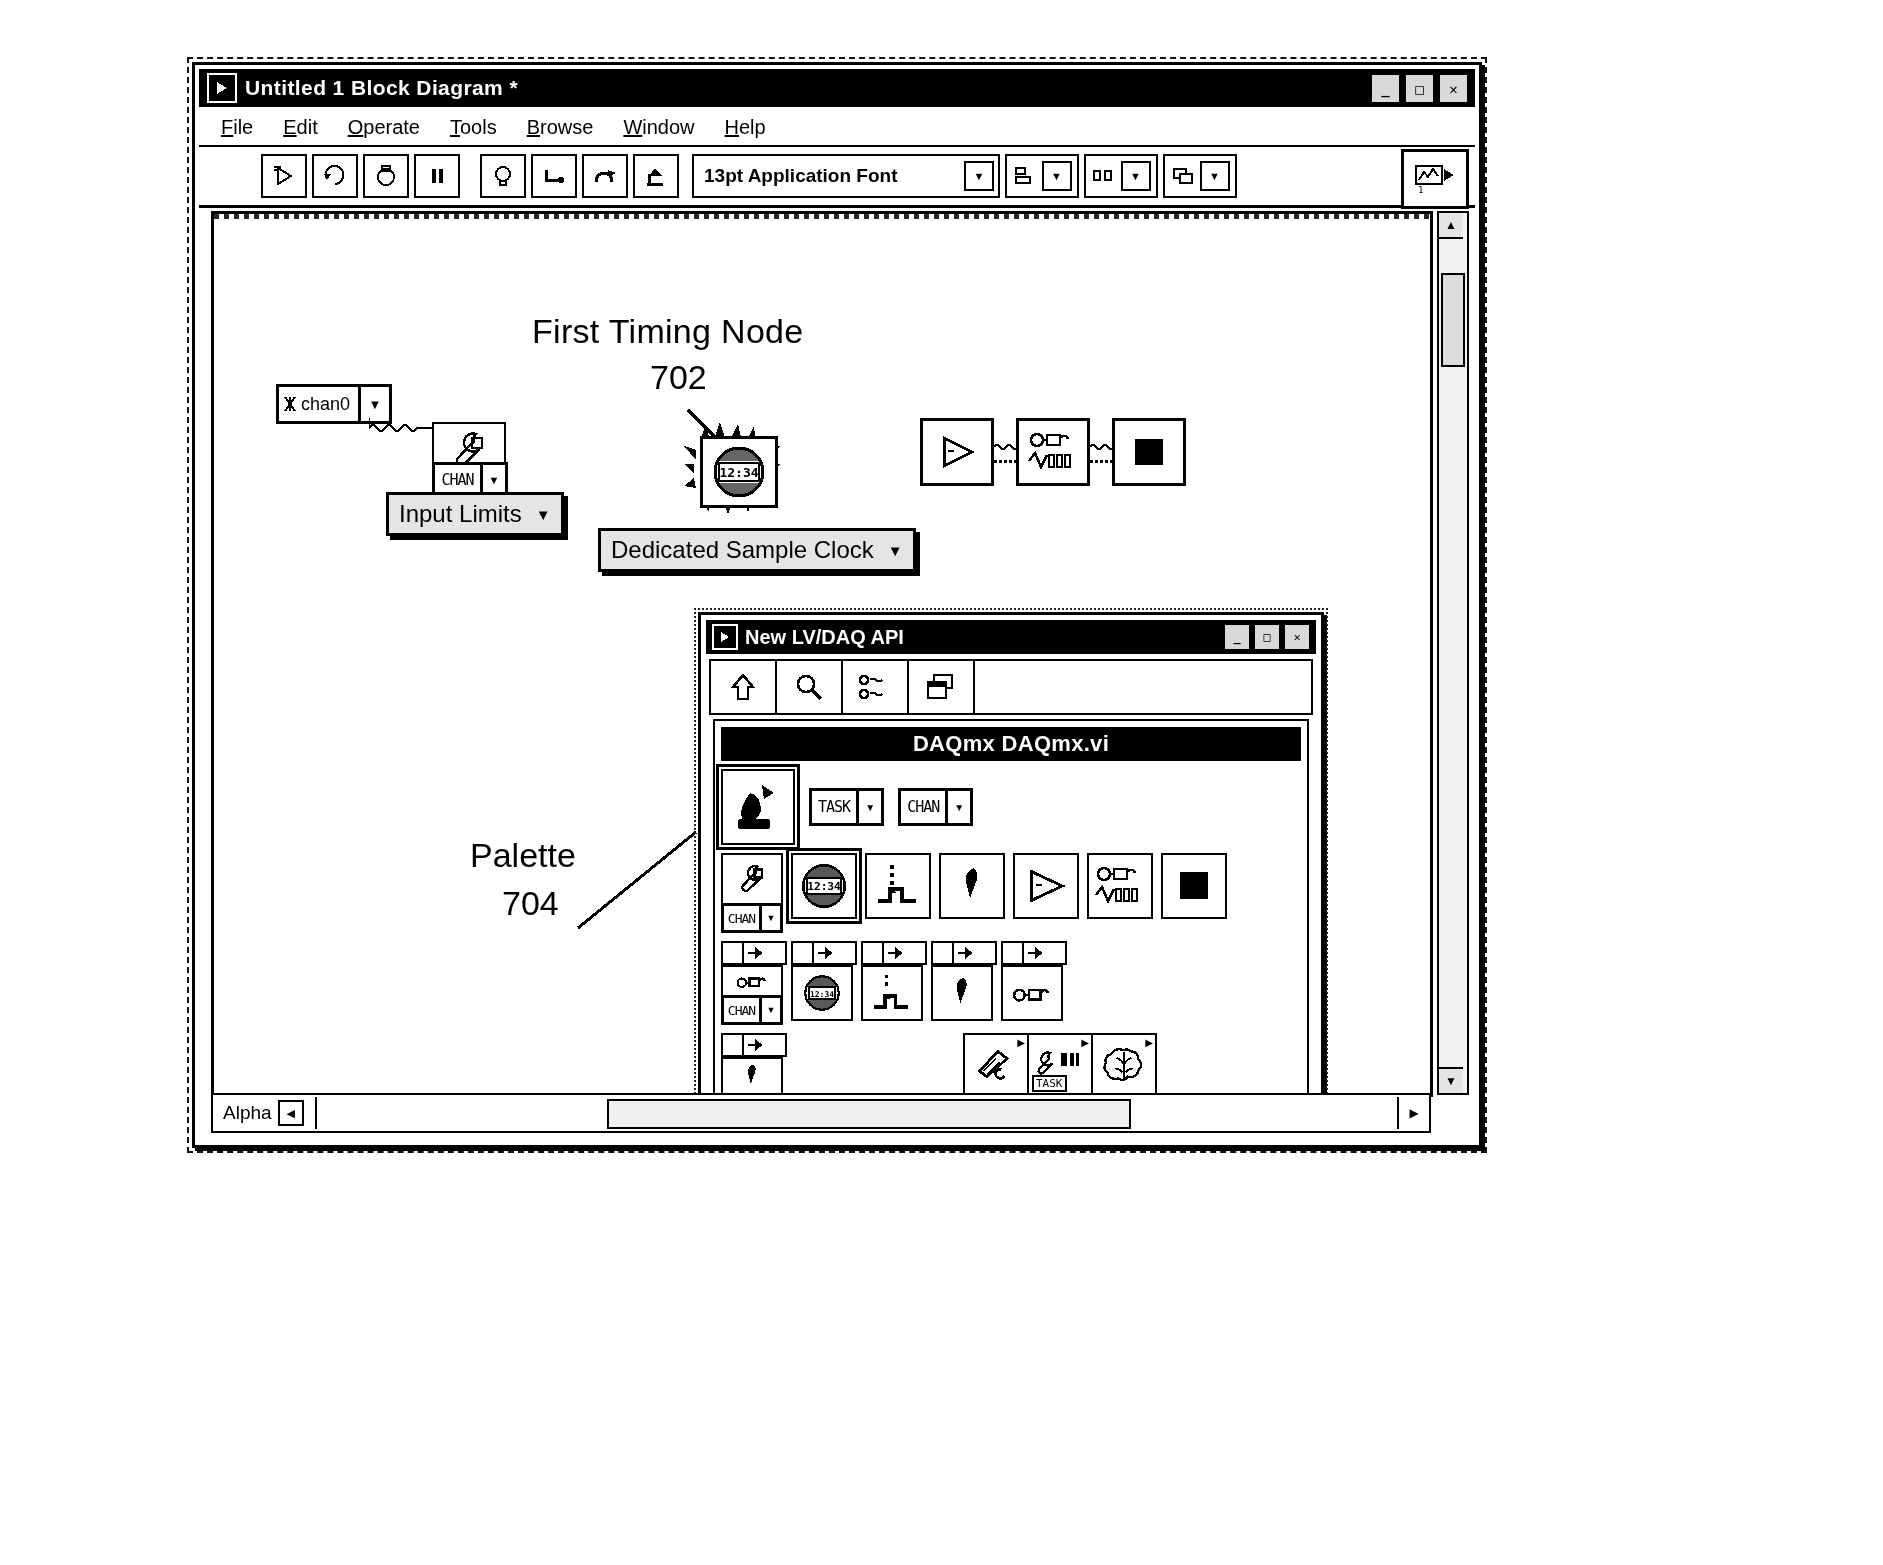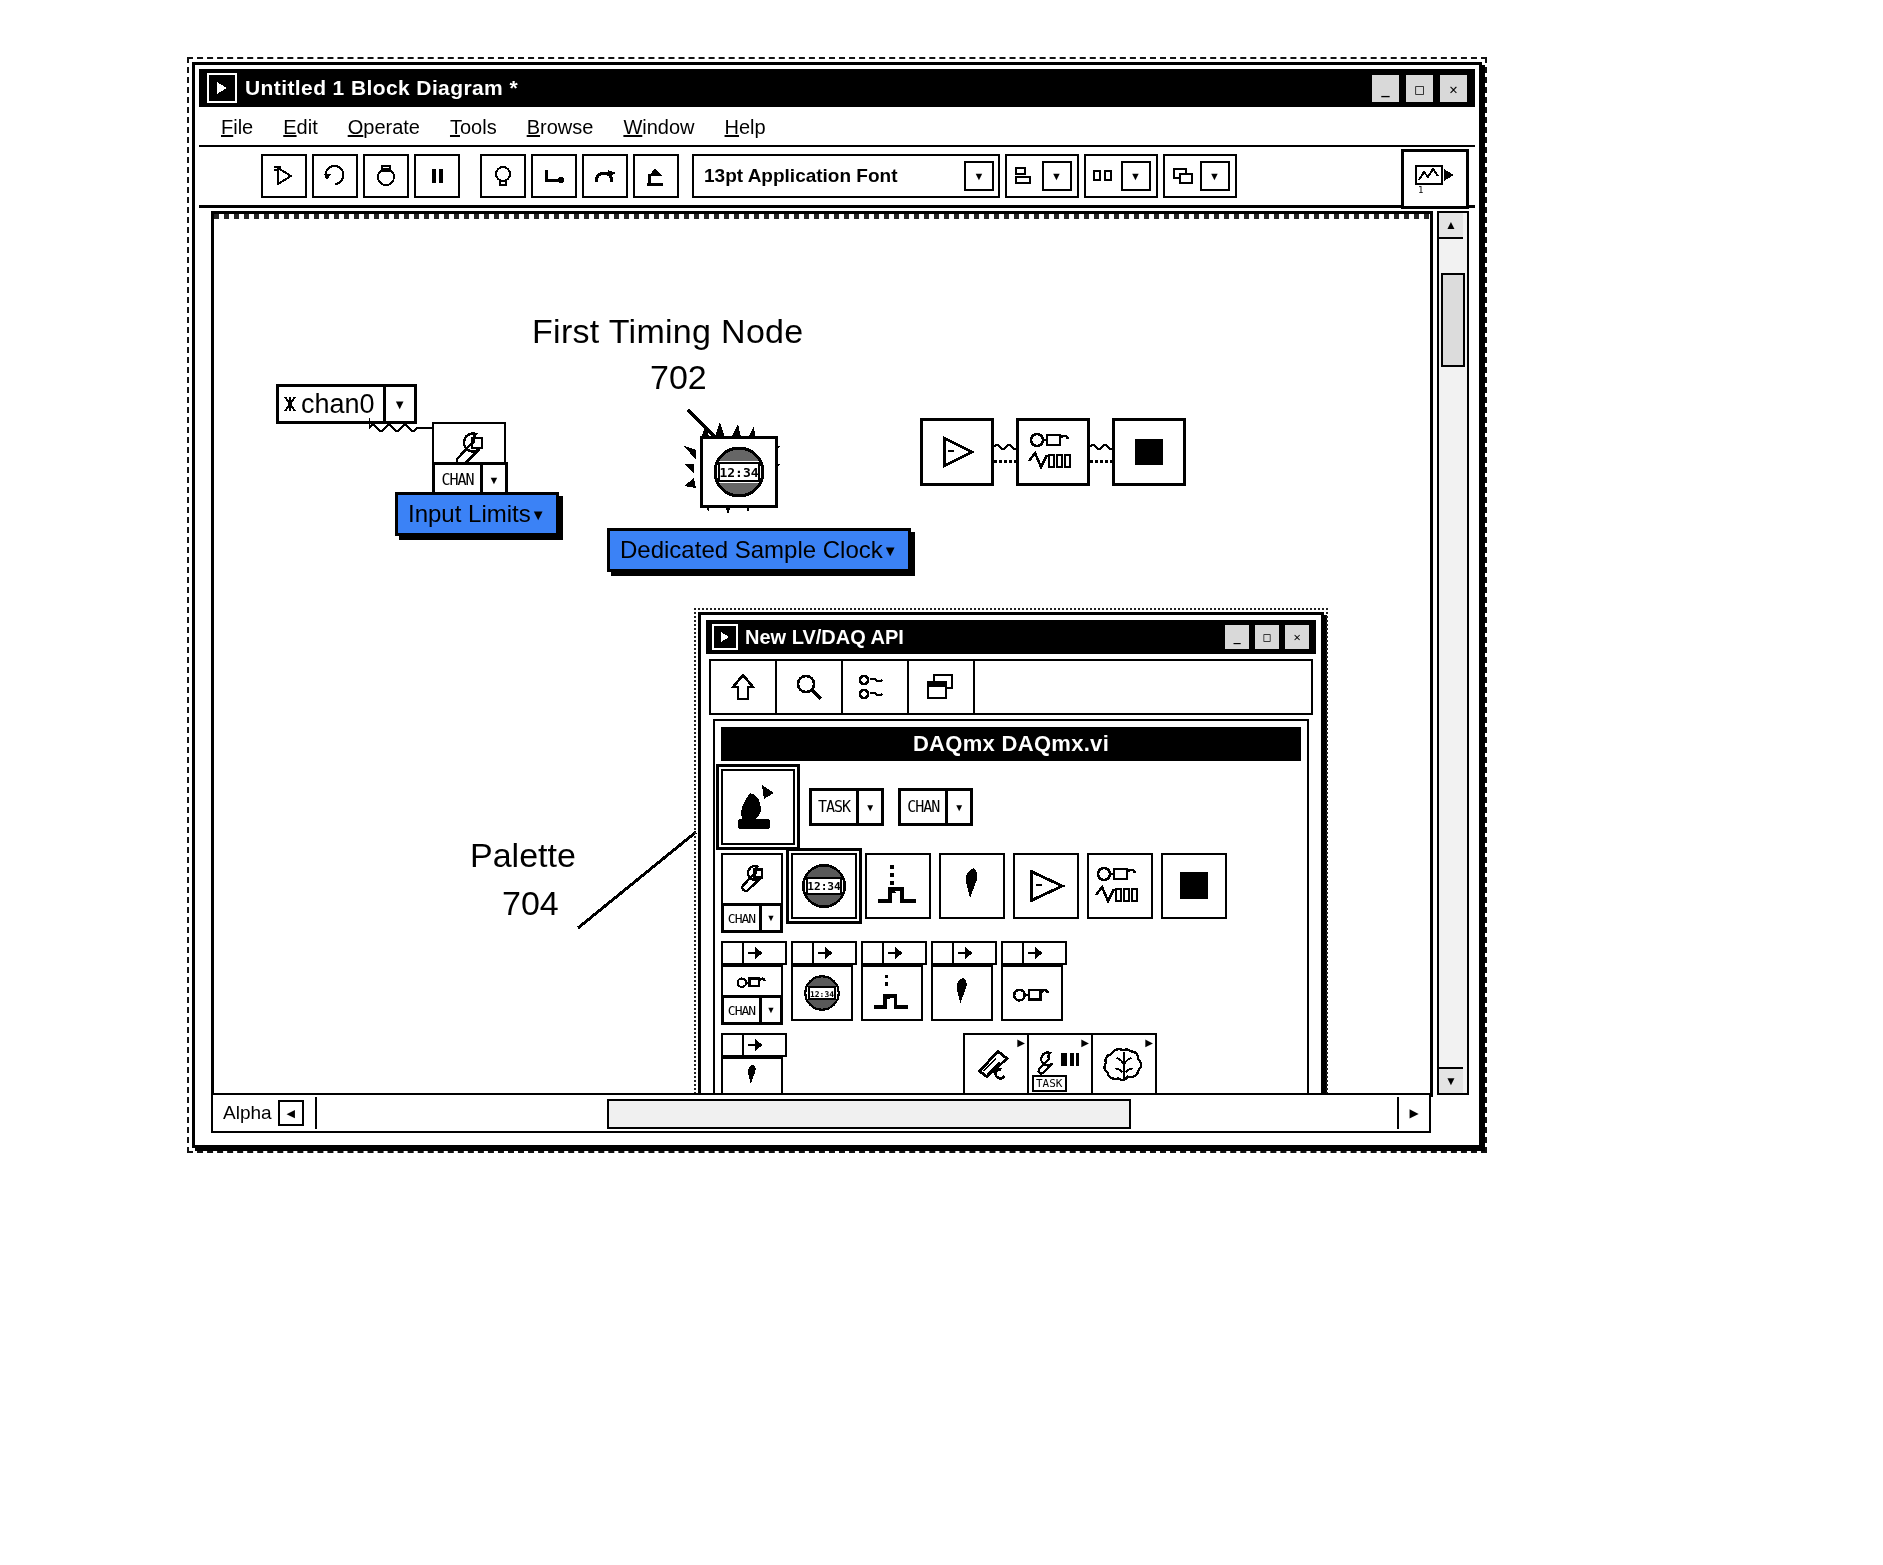--- a/index.html
+++ b/index.html
@@ -117,37 +117,37 @@
   .lbl-palette{position:absolute;left:448px;top:772px;font-size:34px;}
   .lbl-704{position:absolute;left:478px;top:820px;font-size:34px;}
 
   .leader{position:absolute;}
 
   
   .chan0{
     position:absolute;left:255px;top:320px;height:34px;border:3px solid #000;background:#fff;
     display:flex;align-items:center;
   }
-  .chan0 .txt{font-size:27px;padding:0 8px 0 4px;display:flex;align-items:center;gap:4px;}
+  .chan0 .txt{font-size:18px;padding:0 8px 0 4px;display:flex;align-items:center;gap:4px;}
   .chan0 .dd{width:28px;height:100%;border-left:3px solid #000;display:flex;align-items:center;justify-content:center;font-size:13px;}
 
   .node-wrench{
     position:absolute;left:411px;top:359px;width:70px;height:52px;border:2px solid #000;background:#fff;
     display:flex;align-items:center;justify-content:center;
   }
   .chan-sel{
     position:absolute;left:411px;top:399px;width:70px;height:30px;border:3px solid #000;background:#fff;
     display:flex;align-items:center;
   }
   .chan-sel .t{flex:1;text-align:center;font-size:15px;font-family:"DejaVu Sans Mono",monospace;letter-spacing:-1px;}
   .chan-sel .d{width:22px;height:100%;border-left:3px solid #000;display:flex;align-items:center;justify-content:center;font-size:11px;}
 
   .dd-wide{
-    position:absolute;border:3px solid #000;background:#3b82f6;display:flex;align-items:center;
-    box-shadow:4px 4px 0 #000;height:38px;padding:0 10px;margin-left:9px;
+    position:absolute;border:3px solid #000;background:#e5e5e5;display:flex;align-items:center;
+    box-shadow:4px 4px 0 #000;height:38px;padding:0 10px;gap:14px;
   }
   .dd-wide .t{font-size:24px;white-space:nowrap;}
   .dd-wide .c{font-size:15px;}
 
   .input-limits{left:365px;top:429px;}
   .sample-clock{left:576px;top:464px;}
 
   
   .timing-node{
     position:absolute;left:678px;top:376px;width:72px;height:66px;border:3px solid #000;background:#fff;

